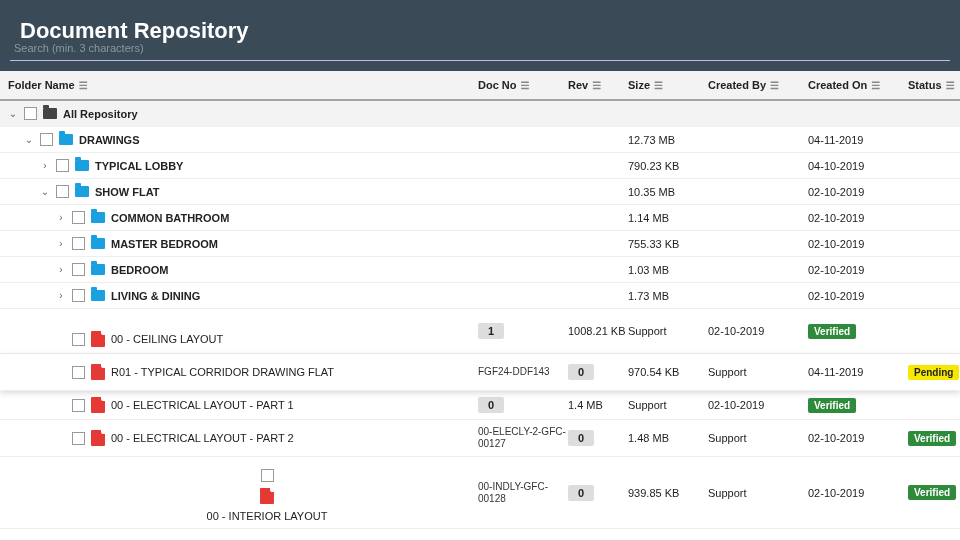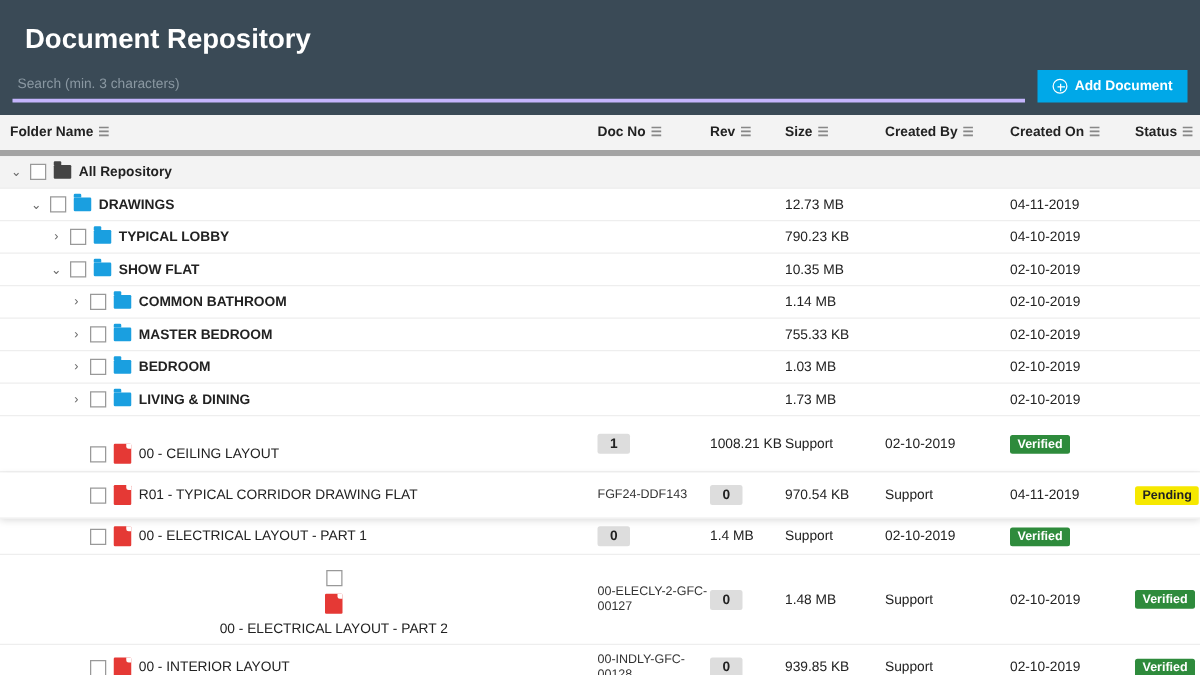--- a/index.html
+++ b/index.html
@@ -1,27 +1,27 @@
 <!DOCTYPE html>
 <html><head>
 <meta charset="utf-8">
 <style>
   * { box-sizing: border-box; margin: 0; padding: 0; }
   body { font-family: Arial, Helvetica, sans-serif; font-size: 12px; color: #222; background: #fff; width: 960px; height: 540px; overflow: hidden; }
-  .header { background: #3a4a56; color: #fff; padding: 18px 20px 48px 20px; position: relative; }
+  .header { background: #3a4a56; color: #fff; padding: 18px 20px 27px 20px; position: relative; }
   .header h1 { font-size: 22px; font-weight: bold; }
   .toolbar { position: absolute; left: 0; right: 0; bottom: 0; display: flex; align-items: center; padding: 0 10px 10px 10px; }
-  .search { flex: 1; background: transparent; border: none; border-bottom: 3px solid #c4b5fd; color: #ccc; padding: 6px 4px; font-size: 11px; outline: none; }
+  .search { flex: 1; background: transparent; border: none; border-bottom: 1px solid #c4b5fd; color: #ccc; padding: 6px 4px; font-size: 11px; outline: none; }
   .search::placeholder { color: #8a98a2; }
   .add-btn { background: #00a8e8; color: #fff; border: none; padding: 7px 12px; font-size: 11px; font-weight: bold; cursor: pointer; display: flex; align-items: center; gap: 6px; margin-left: 10px; }
   .add-btn .plus { display:inline-block; width:12px; height:12px; border:1.5px solid #fff; border-radius:50%; position:relative; }
   .add-btn .plus::before, .add-btn .plus::after { content:""; position:absolute; background:#fff; }
   .add-btn .plus::before { width:6px; height:1.5px; top:5px; left:3px; }
   .add-btn .plus::after { width:1.5px; height:6px; top:3px; left:5px; }
-  .cols { display: grid; grid-template-columns: 470px 90px 60px 80px 100px 100px 60px; align-items: center; background: #f3f3f3; border-bottom: 5px solid #a3a3a3; padding: 8px 8px; font-size: 11px; }
+  .cols { display: grid; grid-template-columns: 470px 90px 60px 80px 100px 100px 60px; align-items: center; background: #f3f3f3; border-bottom: 2px solid #a3a3a3; padding: 8px 8px; font-size: 11px; }
   .cols .th { font-weight: bold; display:flex; align-items:center; gap:4px; }
   .sort-icon { font-size: 10px; color:#888; }
   .row { display: grid; grid-template-columns: 470px 90px 60px 80px 100px 100px 60px; align-items: center; border-bottom: 1px solid #eee; padding: 6px 8px; font-size: 11px; min-height: 26px; }
   .row.toprow { background:#f3f3f3; }
   .row.highlight { background: #fff; box-shadow: 0 2px 6px rgba(0,0,0,0.15); position:relative; z-index:2; padding-top:10px; padding-bottom:10px; }
   .namecell { display:flex; align-items:center; gap:6px; }
   .chev { width:10px; text-align:center; cursor:pointer; color:#666; font-size:10px; }
   .cb { width:13px; height:13px; border:1px solid #999; background:#fff; cursor:pointer; flex-shrink:0; }
   .folder-icon { width:14px; height:11px; background:#444; border-radius:1px; position:relative; flex-shrink:0; }
   .folder-icon::before { content:""; position:absolute; top:-3px; left:0; width:6px; height:3px; background:#444; border-radius:1px 1px 0 0; }
@@ -37,24 +37,20 @@
   .status-pending { background:#f6e800; color:#222;text-align:right; }
   .docno { font-size:10px; line-height:1.2; color:#333; }
 </style>
 </head>
 <body>
 
 <div class="header">
   <h1>Document Repository</h1>
   <div class="toolbar">
     <input class="search" placeholder="Search (min. 3 characters)" style="">
-    <button class="add-btn">
-      <span class="plus"></span>
-      <span>Add Document</span>
-    </button>
   </div>
 </div>
 
 <div class="cols">
   <div class="th">
       <span>Folder Name</span>
       <span class="sort-icon">☰</span>
     </div>
   <div class="th">
       <span>Doc No</span>
@@ -229,38 +225,38 @@
         <span class="pdf-icon"></span>
         <span class="label doc">00 - ELECTRICAL LAYOUT - PART 1</span>
       </div>
       <div><span class="rev-badge">0</span></div>
       <div>1.4 MB</div>
       <div>Support</div>
       <div>02-10-2019</div>
       <div><span class="status-badge status-verified">Verified</span></div>
     </div>
     <div class="row">
+      <div class="namecell" style="padding-left: 48px;">
+        <span style="width: 10px;"></span>
+        <span class="cb"></span>
+        <span class="pdf-icon"></span>
+        <span class="label doc">00 - ELECTRICAL LAYOUT - PART 2</span>
+      </div>
+      <div class="docno">00-ELECLY-2-GFC-00127</div>
+      <div><span class="rev-badge">0</span></div>
+      <div>1.48 MB</div>
+      <div>Support</div>
+      <div>02-10-2019</div>
+      <div><span class="status-badge status-verified">Verified</span></div>
+    </div>
+    <div class="row">
       <div class="namecell" style="padding-left: 48px; flex-direction: column;">
         <span style="width: 10px;"></span>
         <span class="cb"></span>
         <span class="pdf-icon"></span>
-        <span class="label doc">00 - ELECTRICAL LAYOUT - PART 2</span>
-      </div>
-      <div class="docno">00-ELECLY-2-GFC-00127</div>
-      <div><span class="rev-badge">0</span></div>
-      <div>1.48 MB</div>
-      <div>Support</div>
-      <div>02-10-2019</div>
-      <div><span class="status-badge status-verified">Verified</span></div>
-    </div>
-    <div class="row">
-      <div class="namecell" style="padding-left: 48px;">
-        <span style="width: 10px;"></span>
-        <span class="cb"></span>
-        <span class="pdf-icon"></span>
         <span class="label doc">00 - INTERIOR LAYOUT</span>
       </div>
       <div class="docno">00-INDLY-GFC-00128</div>
       <div><span class="rev-badge">0</span></div>
       <div>939.85 KB</div>
       <div>Support</div>
       <div>02-10-2019</div>
       <div><span class="status-badge status-verified">Verified</span></div>
     </div>
   </div>

